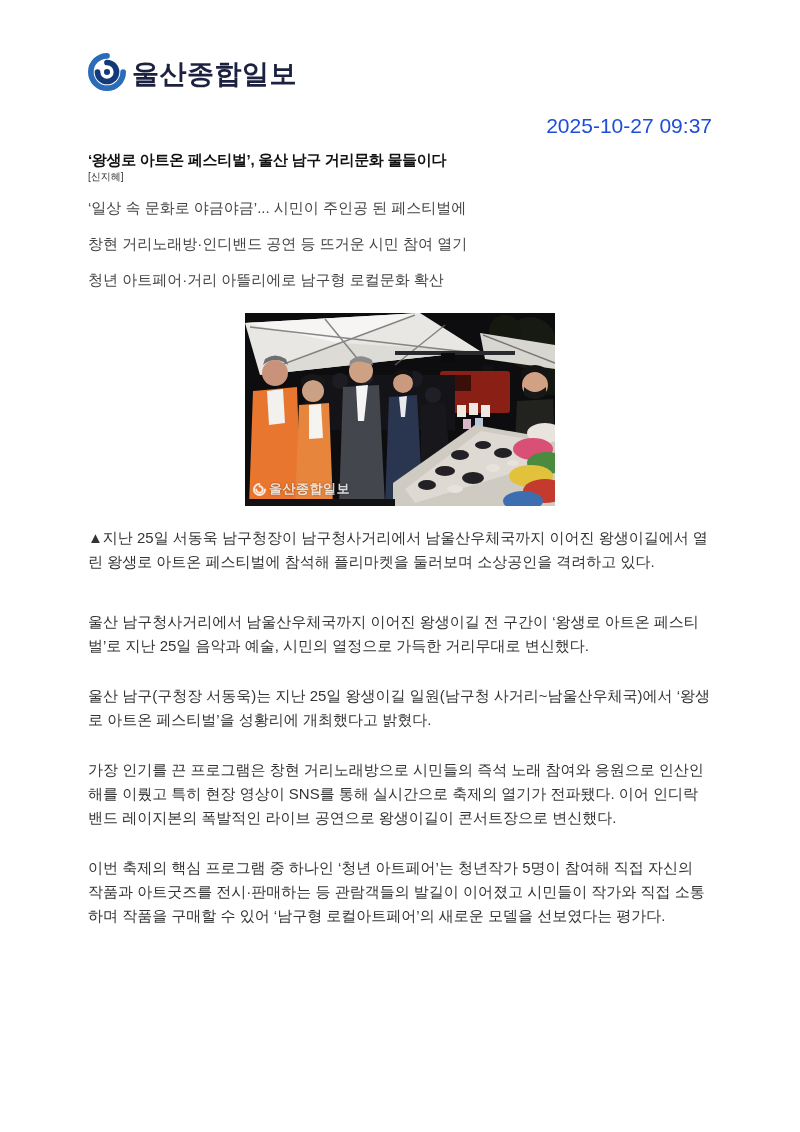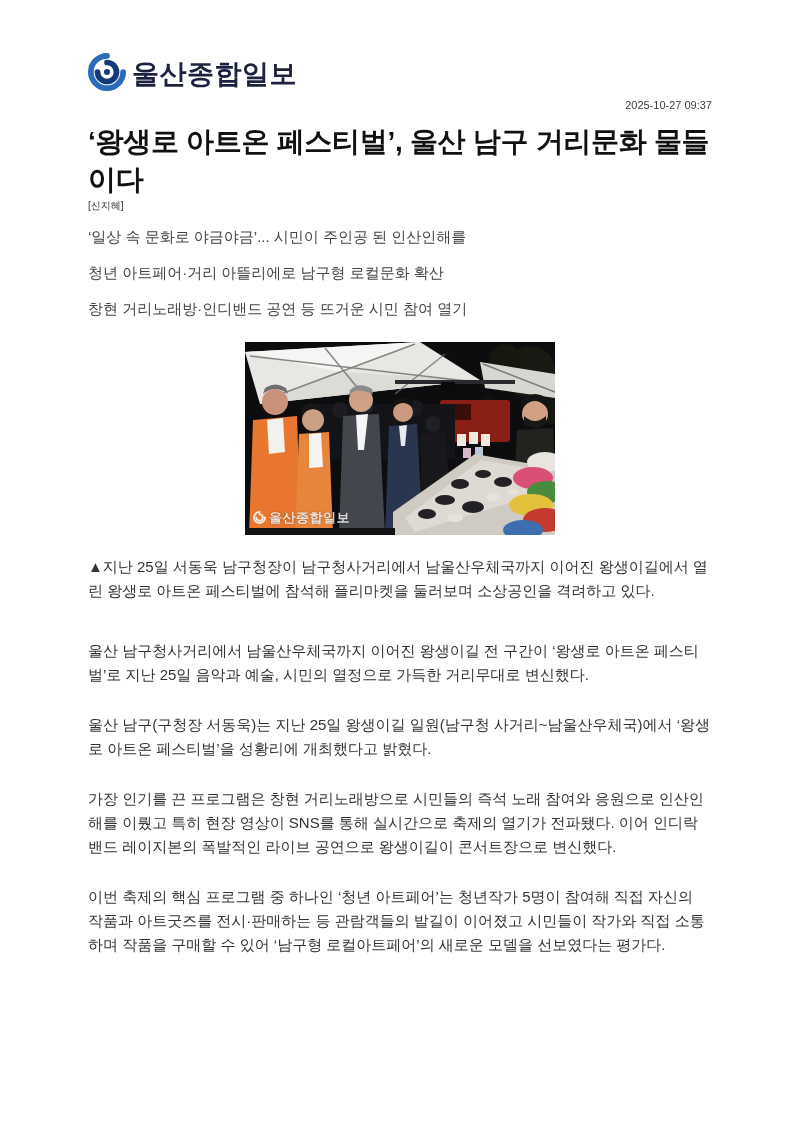--- a/index.html
+++ b/index.html
@@ -12,25 +12,25 @@
   .page { width: 800px; height: 1132px; position: relative; }
   .content { padding: 0 88px; }
 
   
   .masthead { padding-top: 53px; display: flex; align-items: center; }
   .logo { display: flex; align-items: center; gap: 6px; cursor: pointer; }
   .logo-text {
     font-size: 27px; font-weight: bold; color: #1c2140;
     letter-spacing: 0.5px;
   }
-  .date-row { text-align: right; margin-top: 4px; font-size: 11px; color: #404040; }
+  .date-row { text-align: right; margin-top: 19px; font-size: 21px; color: #1d4ed8; }
 
   
   .headline {
-    margin-top: 12px; font-size: 28px; font-weight: bold; color: #111;
+    margin-top: 12px; font-size: 15px; font-weight: bold; color: #111;
     line-height: 1.35; letter-spacing: -0.3px;
   }
   .byline { font-size: 10px; color: #333; }
   .subhead { margin-top: 12px; font-size: 15px; color: #444; line-height: 24px; }
   .subheads { margin-top: 10px; }
 
   
   .photo-wrap { margin-top: 21px; text-align: center; }
   .photo {
     position: relative; display: inline-block;
@@ -69,23 +69,23 @@
       </div>
     </header>
 
     <div class="date-row">2025-10-27 09:37</div>
 
     <h1 class="headline">‘왕생로 아트온 페스티벌’, 울산 남구 거리문화 물들이다</h1>
 
     <div class="byline">[신지혜]</div>
 
     <div class="subheads">
-      <p class="subhead">‘일상 속 문화로 야금야금’... 시민이 주인공 된 인산인해를</p>
+      <p class="subhead">‘일상 속 문화로 야금야금’... 시민이 주인공 된 페스티벌에</p>
+      <p class="subhead">창현 거리노래방·인디밴드 공연 등 뜨거운 시민 참여 열기</p>
       <p class="subhead">청년 아트페어·거리 아뜰리에로 남구형 로컬문화 확산</p>
-      <p class="subhead">창현 거리노래방·인디밴드 공연 등 뜨거운 시민 참여 열기</p>
     </div>
 
     <div class="photo-wrap">
       <figure class="photo">
         <svg width="310" height="193" viewBox="0 0 310 193">
 
           <rect x="0" y="0" width="310" height="193" fill="#0d0d10"></rect>
 
           <circle cx="285" cy="30" r="26" fill="#161a12"></circle>
           <circle cx="305" cy="60" r="22" fill="#131710"></circle>

